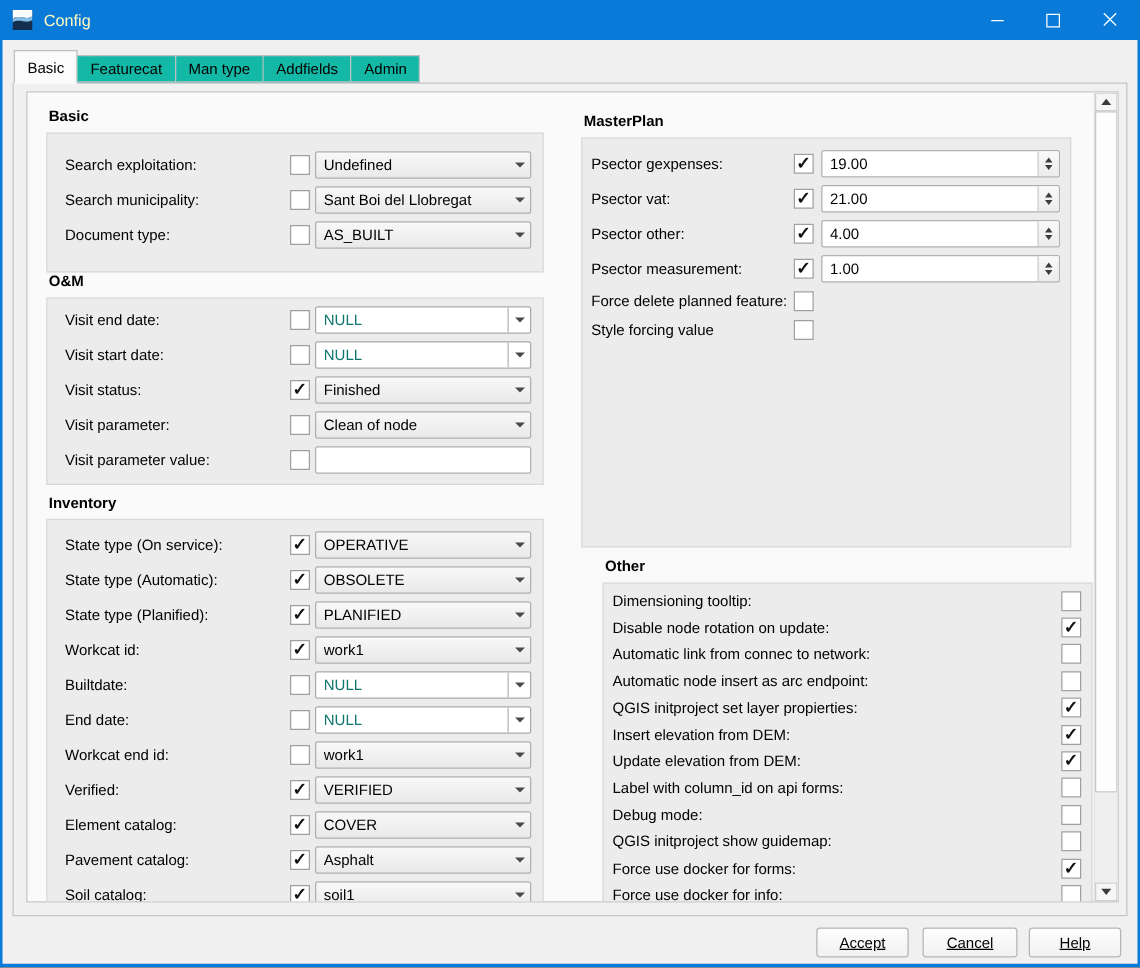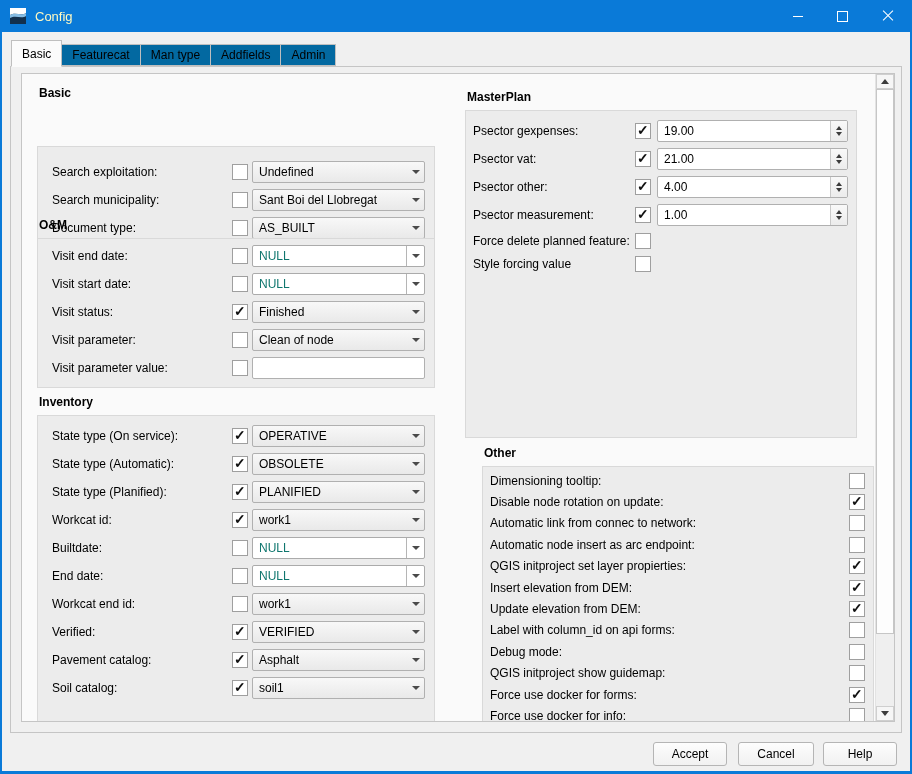--- a/index.html
+++ b/index.html
@@ -22,21 +22,21 @@
   .tb-btn{width:45px;height:32px;display:flex;align-items:center;justify-content:center;cursor:default;}
   .min-glyph{width:10px;height:1px;background:#fff;}
   .max-glyph{width:9px;height:9px;border:1px solid #fff;}
   .close-glyph{position:relative;width:12px;height:12px;}
   .close-glyph::before,.close-glyph::after{content:"";position:absolute;left:-1px;top:5px;width:14px;height:1px;background:#fff;}
   .close-glyph::before{transform:rotate(45deg);}
   .close-glyph::after{transform:rotate(-45deg);}
 
   
   .tabbar{position:absolute;left:11px;top:40px;height:27px;display:flex;align-items:flex-end;z-index:5;}
-  .tab{height:22px;margin-bottom:1px;padding:0 10px;background:#0369a1;border:1px solid #bfbfbf;border-left:none;display:flex;align-items:center;box-sizing:border-box;cursor:default;}
+  .tab{height:22px;margin-bottom:1px;padding:0 10px;background:#14b8a6;border:1px solid #bfbfbf;border-left:none;display:flex;align-items:center;box-sizing:border-box;cursor:default;}
   .tab.sel{height:27px;margin-bottom:0;background:#fbfbfb;border-left:1px solid #bfbfbf;border-bottom:1px solid #fbfbfb;}
 
   
   .pane{position:absolute;left:10px;top:66px;width:892px;height:667px;border:1px solid #c5c5c5;background:#f0f0f0;box-sizing:border-box;}
   .scrollframe{position:absolute;left:21px;top:73px;width:874px;height:649px;border:1px solid #c5c5c5;background:#fafafa;box-sizing:border-box;overflow:hidden;}
   .scontent{position:absolute;left:0;top:0;width:854px;height:647px;overflow:hidden;}
 
   
   .vscroll{position:absolute;right:0;top:0;bottom:0;width:18px;background:#efefef;border-left:1px solid #e3e3e3;}
   .sb-btn{position:absolute;left:0;width:18px;height:15px;background:#f6f6f6;border:1px solid #cfcfcf;box-sizing:border-box;display:flex;align-items:center;justify-content:center;}
@@ -44,21 +44,21 @@
   .sb-down{bottom:0;}
   .tri-up{width:0;height:0;border-left:4px solid transparent;border-right:4px solid transparent;border-bottom:5px solid #3c3c3c;}
   .tri-dn{width:0;height:0;border-left:4px solid transparent;border-right:4px solid transparent;border-top:5px solid #3c3c3c;}
   .sb-thumb{position:absolute;left:0;top:15px;width:18px;height:545px;background:#fdfdfd;border:1px solid #c6c6c6;box-sizing:border-box;}
 
   
   .group{position:absolute;}
   .gtitle{font-weight:bold;height:20px;padding-left:2px;box-sizing:border-box;}
   .gframe{border:1px solid #d9d9d9;background:#ececec;box-sizing:border-box;}
   .g-basic{left:15px;top:12px;width:398px;}
-  .g-basic .gframe{height:112px;padding:11px 9px 0 14px;margin-top:40px;}
+  .g-basic .gframe{height:112px;padding:11px 9px 0 14px;}
   .g-om{left:15px;top:144px;width:398px;}
   .g-om .gframe{height:150px;padding:3px 9px 0 14px;}
   .g-inventory{left:15px;top:321px;width:398px;}
   .g-inventory .gframe{height:392px;padding:6px 9px 0 14px;}
   .g-mp{left:443px;top:16px;width:392px;}
   .g-mp .gframe{height:328px;padding:6px 8px 0 7px;}
   .g-other{left:443px;top:372px;width:392px;padding-left:17px;}
   .g-other .gframe{height:290px;padding:3px 8px 0 7px;}
 
   .row{display:flex;align-items:center;height:28px;}
@@ -81,21 +81,21 @@
   .tinput{width:173px;height:22px;margin-left:4px;border:1px solid #b0b0b0;border-radius:2px;background:#fff;box-sizing:border-box;flex:none;}
 
   .spin{width:191px;height:22px;margin-left:6px;border:1px solid #b0b0b0;border-radius:2px;background:#fff;box-sizing:border-box;display:flex;align-items:center;flex:none;overflow:hidden;}
   .spin .stext{flex:1;margin-left:6px;white-space:nowrap;}
   .sarrows{width:16px;height:100%;border-left:1px solid #c9c9c9;background:linear-gradient(#f9f9f9,#ececec);display:flex;flex-direction:column;align-items:center;justify-content:center;gap:2px;flex:none;}
   .sarrows .tri-up,.sarrows .tri-dn{border-left-width:3px;border-right-width:3px;}
   .sarrows .tri-up{border-bottom-width:4px;}
   .sarrows .tri-dn{border-top-width:4px;}
 
   
-  .btn{position:absolute;top:742px;height:24px;border:1px solid #b5b5b5;border-radius:3px;background:linear-gradient(#fdfdfd,#f1f1f1);display:flex;align-items:center;justify-content:center;box-sizing:border-box;cursor:default;}
+  .btn{position:absolute;top:742px;height:24px;border:1px solid #b5b5b5;border-radius:3px;background:linear-gradient(#fdfdfd,#f1f1f1);display:flex;align-items:center;justify-content:center;box-sizing:border-box;cursor:default;text-decoration:underline;}
   .btn-accept{left:653px;width:74px;}
   .btn-cancel{left:738px;width:76px;}
   .btn-help{left:823px;width:74px;}
 </style>
 </head>
 <body>
 
 <div class="window">
 
   <div class="titlebar">
@@ -295,20 +295,30 @@
               <span class="lbl">Verified:</span>
               <div class="cb on"></div>
               <div class="combo">
                 <span class="ctext">VERIFIED</span>
                 <div class="carrow">
                   <div class="arrow-dn"></div>
                 </div>
               </div>
             </div>
             <div class="row">
+              <span class="lbl">Element catalog:</span>
+              <div class="cb on"></div>
+              <div class="combo">
+                <span class="ctext">COVER</span>
+                <div class="carrow">
+                  <div class="arrow-dn"></div>
+                </div>
+              </div>
+            </div>
+            <div class="row">
               <span class="lbl">Pavement catalog:</span>
               <div class="cb on"></div>
               <div class="combo">
                 <span class="ctext">Asphalt</span>
                 <div class="carrow">
                   <div class="arrow-dn"></div>
                 </div>
               </div>
             </div>
             <div class="row">

